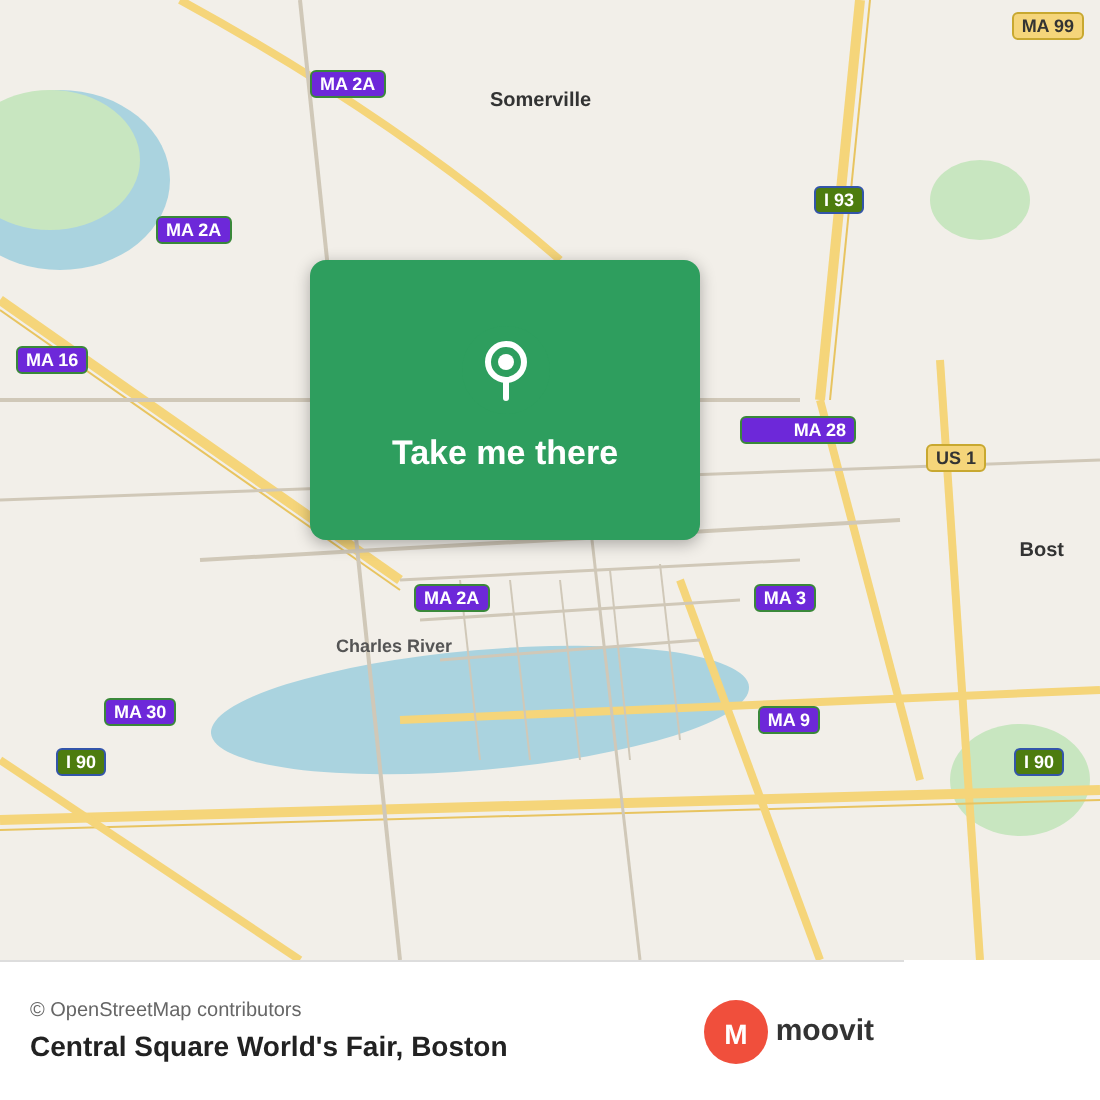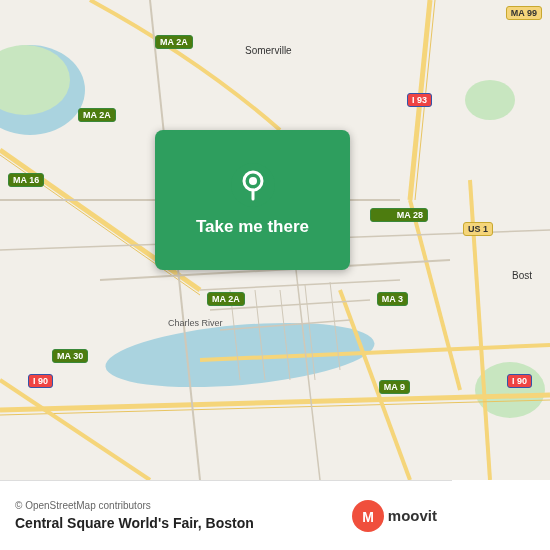--- a/index.html
+++ b/index.html
@@ -64,43 +64,43 @@
       font-size: 17px;
       font-weight: 600;
       text-align: right;
     }
 
     
     .map-label {
       position: absolute;
       font-size: 10px;
       color: #333;
-      font-weight: normal;
+      font-weight: bold;
       white-space: nowrap;
     }
 
     .road-badge {
       position: absolute;
       background-color: #f5d57a;
       border: 1px solid #c8a830;
       border-radius: 3px;
       padding: 1px 4px;
       font-size: 9px;
       font-weight: bold;
       color: #333;
     }
 
     .road-badge-green {
-      background-color: #4d7c0f;
+      background-color: #6d28d9;
       border: 1px solid #3a883a;
       color: white;
     }
 
     .road-badge-blue {
-      background-color: #ef4444;
+      background-color: #4d7c0f;
       border: 1px solid #3355aa;
       color: white;
     }
 
     
     #bottom-bar {
       width: 452px;
       height: 70px;
       background-color: white;
       display: flex;
@@ -212,21 +212,21 @@
   <div class="map-label" style="top:270px; right:18px;">Bost</div>
 
   <div class="map-label" style="bottom:152px; left:168px; font-size:9px; color:#555;">Charles River</div>
 
   <div class="road-badge road-badge-green" style="top:35px; left:155px;">MA 2A</div>
   <div class="road-badge road-badge-green" style="top:108px; left:78px;">MA 2A</div>
   <div class="road-badge road-badge-green" style="top:292px; left:207px;">MA 2A</div>
   <div class="road-badge road-badge-green" style="top:173px; left:8px;">MA 16</div>
   <div class="road-badge road-badge-green" style="top:208px; right:122px;padding-left:26px;">MA 28</div>
   <div class="road-badge road-badge-green" style="top:292px; right:142px;">MA 3</div>
-  <div class="road-badge road-badge-green" style="bottom:86px; right:140px;">MA 9</div>
+  <div class="road-badge road-badge-green" style="bottom:113px; right:140px;">MA 9</div>
   <div class="road-badge road-badge-green" style="bottom:117px; left:52px;">MA 30</div>
   <div class="road-badge" style="top:6px; right:8px;">MA 99</div>
   <div class="road-badge" style="top:222px; right:57px;">US 1</div>
   <div class="road-badge road-badge-blue" style="top:93px; right:118px;">I 93</div>
   <div class="road-badge road-badge-blue" style="bottom:92px; right:18px;">I 90</div>
   <div class="road-badge road-badge-blue" style="bottom:92px; left:28px;">I 90</div>
 </div>
 
 <div id="bottom-bar">
   <div class="bottom-info">

